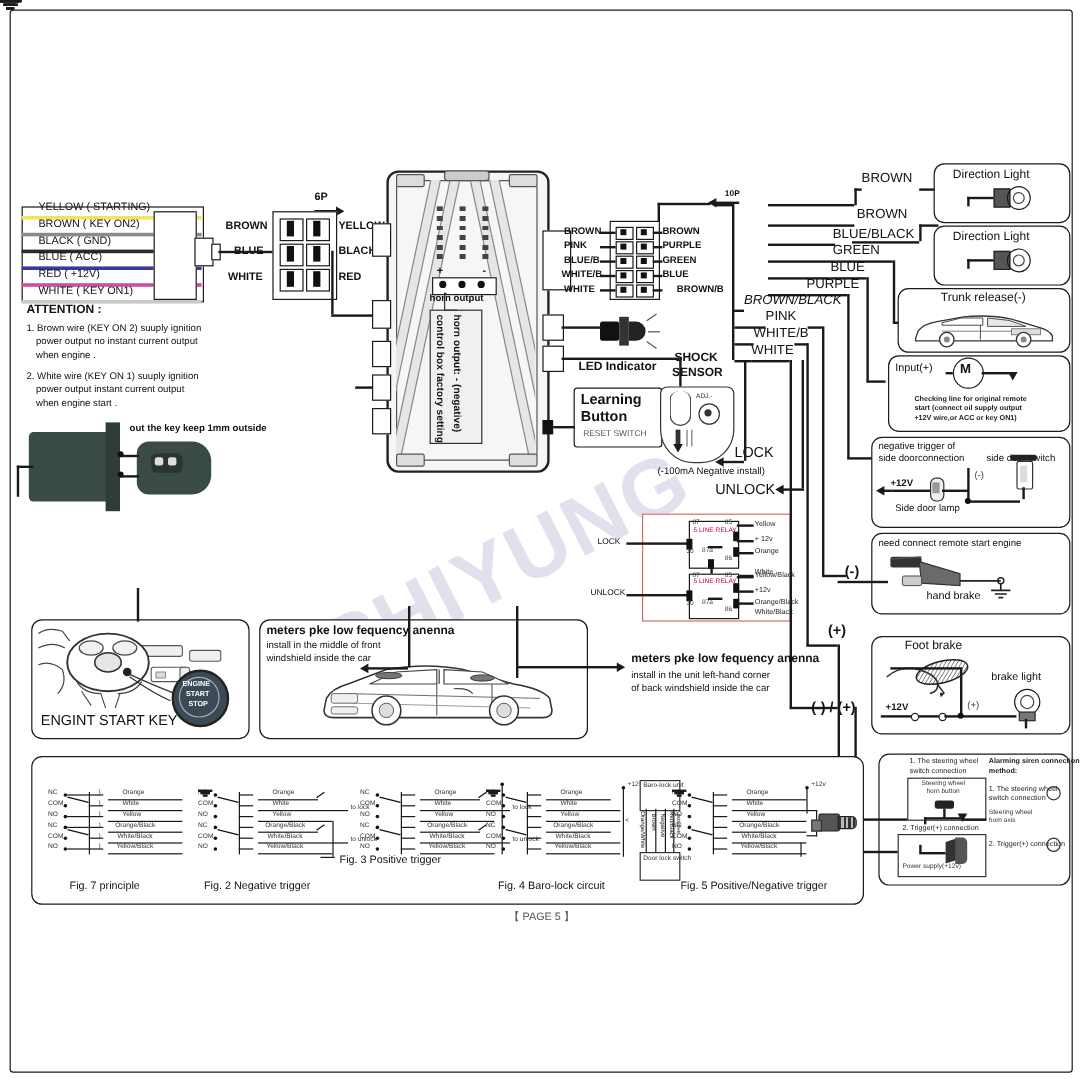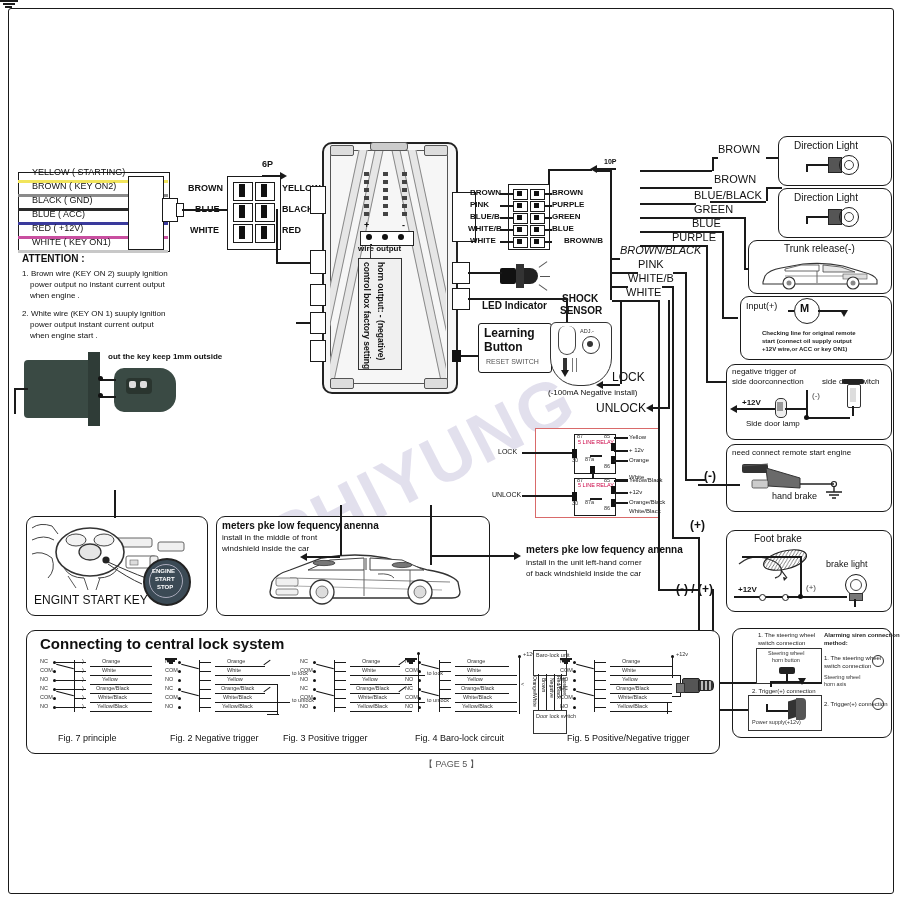--- a/index.html
+++ b/index.html
@@ -148,21 +148,21 @@
     <div class="abs" style="left:19px;top:0;width:5px;height:46px;background:repeating-linear-gradient(#444 0 4px,transparent 4px 8px);"></div>
     <div class="abs" style="left:38px;top:0;width:5px;height:46px;background:repeating-linear-gradient(#444 0 4px,transparent 4px 8px);"></div>
   </div>
   <div class="t f9 b" style="left:364px;top:221px;">+</div>
   <div class="t f9 b" style="left:383px;top:221px;"> </div>
   <div class="t f9 b" style="left:402px;top:221px;">-</div>
   <div class="abs" style="left:360px;top:231px;width:52px;height:13px;border:1.4px solid #222;background:#fff;"></div>
   <div class="dot" style="left:366px;top:234px;width:6px;height:6px;"></div>
   <div class="dot" style="left:382px;top:234px;width:6px;height:6px;"></div>
   <div class="dot" style="left:398px;top:234px;width:6px;height:6px;"></div>
-  <div class="t f8 b" style="left:358px;top:245px;">wire output</div>
+  <div class="t f8 b" style="left:358px;top:245px;">horn output</div>
 
   <div class="abs" style="left:358px;top:258px;width:42px;height:110px;border:1.3px solid #333;background:#f0f0f0;"></div>
   <div class="vtxt" style="left:372px;top:262px;">control box factory setting</div>
   <div class="vtxt" style="left:386px;top:262px;">horn output: - (negative)</div>
   <div class="ln h" style="left:370px;top:244px;width:2px;"></div>
   <div class="abs" style="left:370px;top:244px;width:10px;height:14px;border-left:1.3px solid #333;border-bottom:1.3px solid #333;"></div>
 
   <div class="conn" style="left:310px;top:186px;width:14px;height:26px;"></div>
   <div class="conn" style="left:310px;top:250px;width:14px;height:22px;"></div>
   <div class="conn" style="left:310px;top:284px;width:14px;height:20px;"></div>
@@ -647,21 +647,20 @@
   <div class="abs" style="left:490px;top:551px;width:32px;height:9px;">
     <div class="ln h" style="left:0;top:4px;width:26px;"></div>
     <div class="arw arR" style="left:24px;top:1px;"></div>
   </div>
   <div class="ln h" style="left:430px;top:555px;width:60px;"></div>
   <div class="t f10 b" style="left:526px;top:545px;">meters pke low fequency anenna</div>
   <div class="t f8" style="left:526px;top:559px;">install in the  unit left-hand corner</div>
   <div class="t f8" style="left:526px;top:570px;">of back windshield inside the car</div>
 
   <div class="bx" style="left:26px;top:630px;width:692px;height:122px;"></div>
-  <div class="t f15 b" style="left:40px;top:636px;">Connecting to central lock system</div>
 
   <div style="position:absolute;left:40px;top:658px;width:116px;height:74px;">
     <div class="t tiny" style="left:0;top:1px;">NC</div>
     <div class="t tiny" style="left:0;top:10px;">COM</div>
     <div class="t tiny" style="left:0;top:19px;">NO</div>
     <div class="t tiny" style="left:0;top:28px;">NC</div>
     <div class="t tiny" style="left:0;top:37px;">COM</div>
     <div class="t tiny" style="left:0;top:46px;">NO</div>
     <div class="dot" style="left:13px;top:3px;width:3px;height:3px;"></div>
     <div class="dot" style="left:13px;top:12px;width:3px;height:3px;"></div>
@@ -785,21 +784,21 @@
     <div class="dot" style="left:117px;top:-6px;width:3px;height:3px;"></div>
     <div class="t tiny" style="left:62px;top:1px;">Orange</div>
     <div class="t tiny" style="left:62px;top:10px;">White</div>
     <div class="t tiny" style="left:62px;top:19px;">Yellow</div>
     <div class="t tiny" style="left:56px;top:28px;">Orange/Black</div>
     <div class="t tiny" style="left:58px;top:37px;">White/Black</div>
     <div class="t tiny" style="left:57px;top:46px;">Yellow/Black</div>
     <div class="t tiny" style="left:127px;top:13px;">to lock</div>
     <div class="t tiny" style="left:127px;top:40px;">to unlock</div>
   </div>
-  <div class="t f9" style="left:283px;top:734px;">Fig. 3  Positive trigger</div>
+  <div class="t f9" style="left:283px;top:712px;">Fig. 3  Positive trigger</div>
 
   <div style="position:absolute;left:405px;top:658px;width:160px;height:80px;">
     <div class="t tiny" style="left:0;top:1px;">NC</div>
     <div class="t tiny" style="left:0;top:10px;">COM</div>
     <div class="t tiny" style="left:0;top:19px;">NO</div>
     <div class="t tiny" style="left:0;top:28px;">NC</div>
     <div class="t tiny" style="left:0;top:37px;">COM</div>
     <div class="t tiny" style="left:0;top:46px;">NO</div>
     <div class="dot" style="left:13px;top:3px;width:3px;height:3px;"></div>
     <div class="dot" style="left:13px;top:12px;width:3px;height:3px;"></div>

